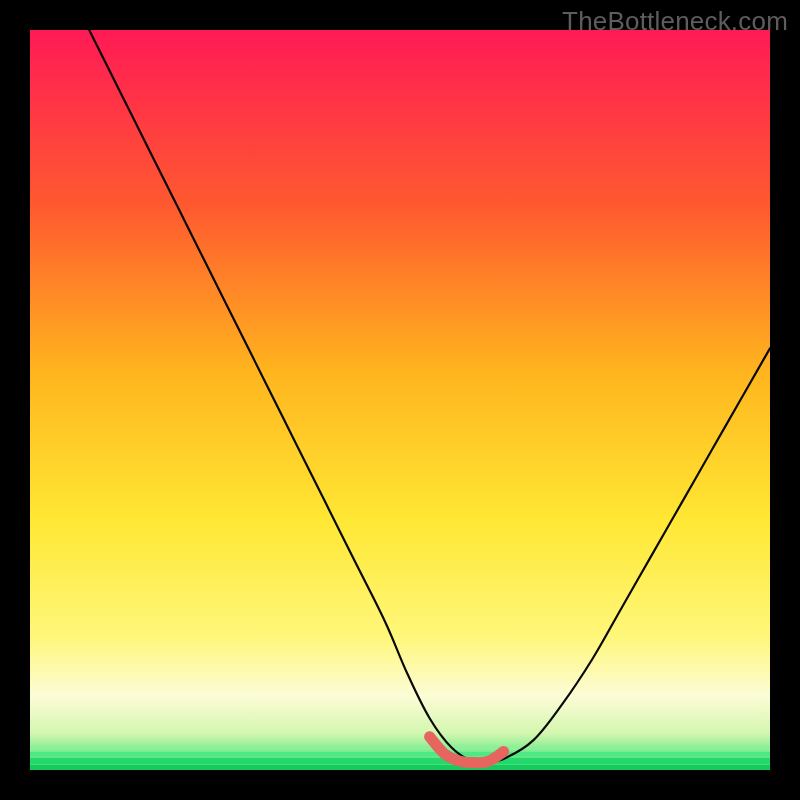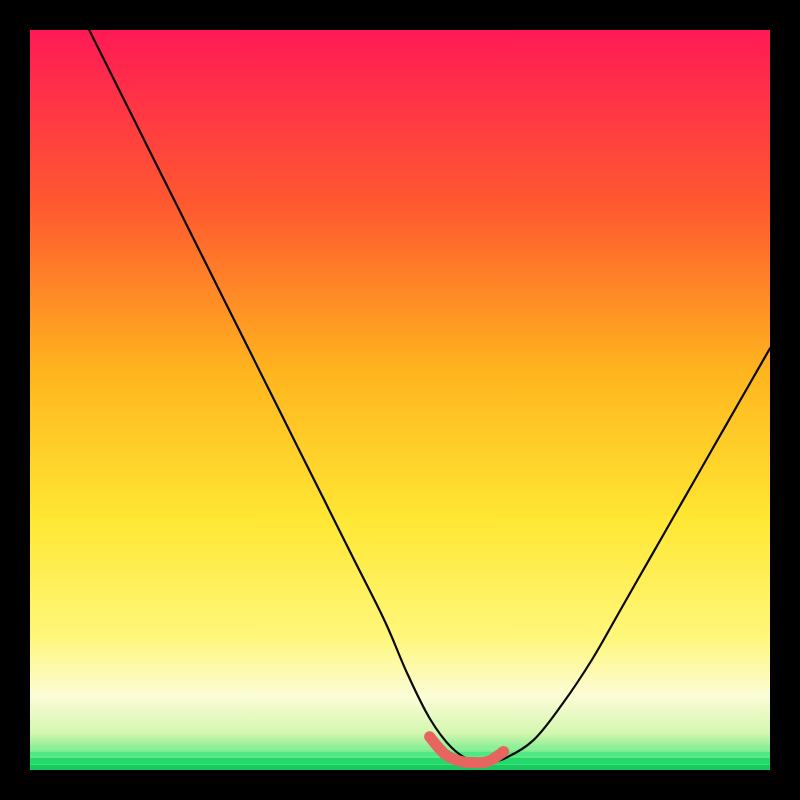--- a/index.html
+++ b/index.html
@@ -76,14 +76,15 @@
       <rect x="0" y="735" width="740" height="5" fill="#18c95f"></rect>
     </svg>
 
     <svg class="curves" viewBox="0 0 740 740" preserveAspectRatio="none">
       <path id="curve-main" d="M 59.2 0.0 C 64.5 10.7, 78.1 37.9, 88.8 59.2 C 99.5 80.5, 107.7 97.1, 118.4 118.4 C 129.1 139.7, 137.3 156.3, 148.0 177.6 C 158.7 198.9, 166.9 215.5, 177.6 236.8 C 188.3 258.1, 196.5 274.7, 207.2 296.0 C 217.9 317.3, 226.1 333.9, 236.8 355.2 C 247.5 376.5, 255.7 393.1, 266.4 414.4 C 277.1 435.7, 285.3 452.3, 296.0 473.6 C 306.7 494.9, 314.9 511.5, 325.6 532.8 C 336.3 554.1, 345.9 572.0, 355.2 592.0 C 364.5 612.0, 369.4 626.5, 377.4 643.8 C 385.4 661.1, 391.6 674.9, 399.6 688.2 C 407.6 701.5, 413.8 709.8, 421.8 717.8 C 429.8 725.8, 438.0 729.9, 444.0 732.6 C 450.0 735.3, 449.8 733.3, 455.1 732.6 C 460.4 731.9, 464.9 732.9, 473.6 728.9 C 482.3 724.9, 492.5 720.4, 503.2 710.4 C 513.9 700.4, 522.1 688.1, 532.8 673.4 C 543.5 658.7, 551.7 646.3, 562.4 629.0 C 573.1 611.7, 581.3 595.8, 592.0 577.2 C 602.7 558.6, 610.9 544.0, 621.6 525.4 C 632.3 506.8, 640.5 492.2, 651.2 473.6 C 661.9 455.0, 670.1 440.4, 680.8 421.8 C 691.5 403.2, 699.7 388.6, 710.4 370.0 C 721.1 351.4, 734.7 327.5, 740.0 318.2" fill="none" stroke-width="2.2" stroke-linecap="round" stroke="#0a0a0a"></path>
       <path id="curve-valley" d="M 399.6 706.7 C 402.3 709.8, 409.1 719.3, 414.4 723.7 C 419.7 728.1, 423.9 729.5, 429.2 731.1 C 434.5 732.7, 438.7 732.6, 444.0 732.6 C 449.3 732.6, 453.5 733.1, 458.8 731.1 C 464.1 729.1, 470.9 723.2, 473.6 721.5" fill="none" stroke-width="11" stroke-linecap="round" stroke-linejoin="round" stroke="#e6655f"></path>
     </svg>
 
   </div>
 
+  <div class="watermark">TheBottleneck.com</div>
 
 </div>
 
 </body></html>

